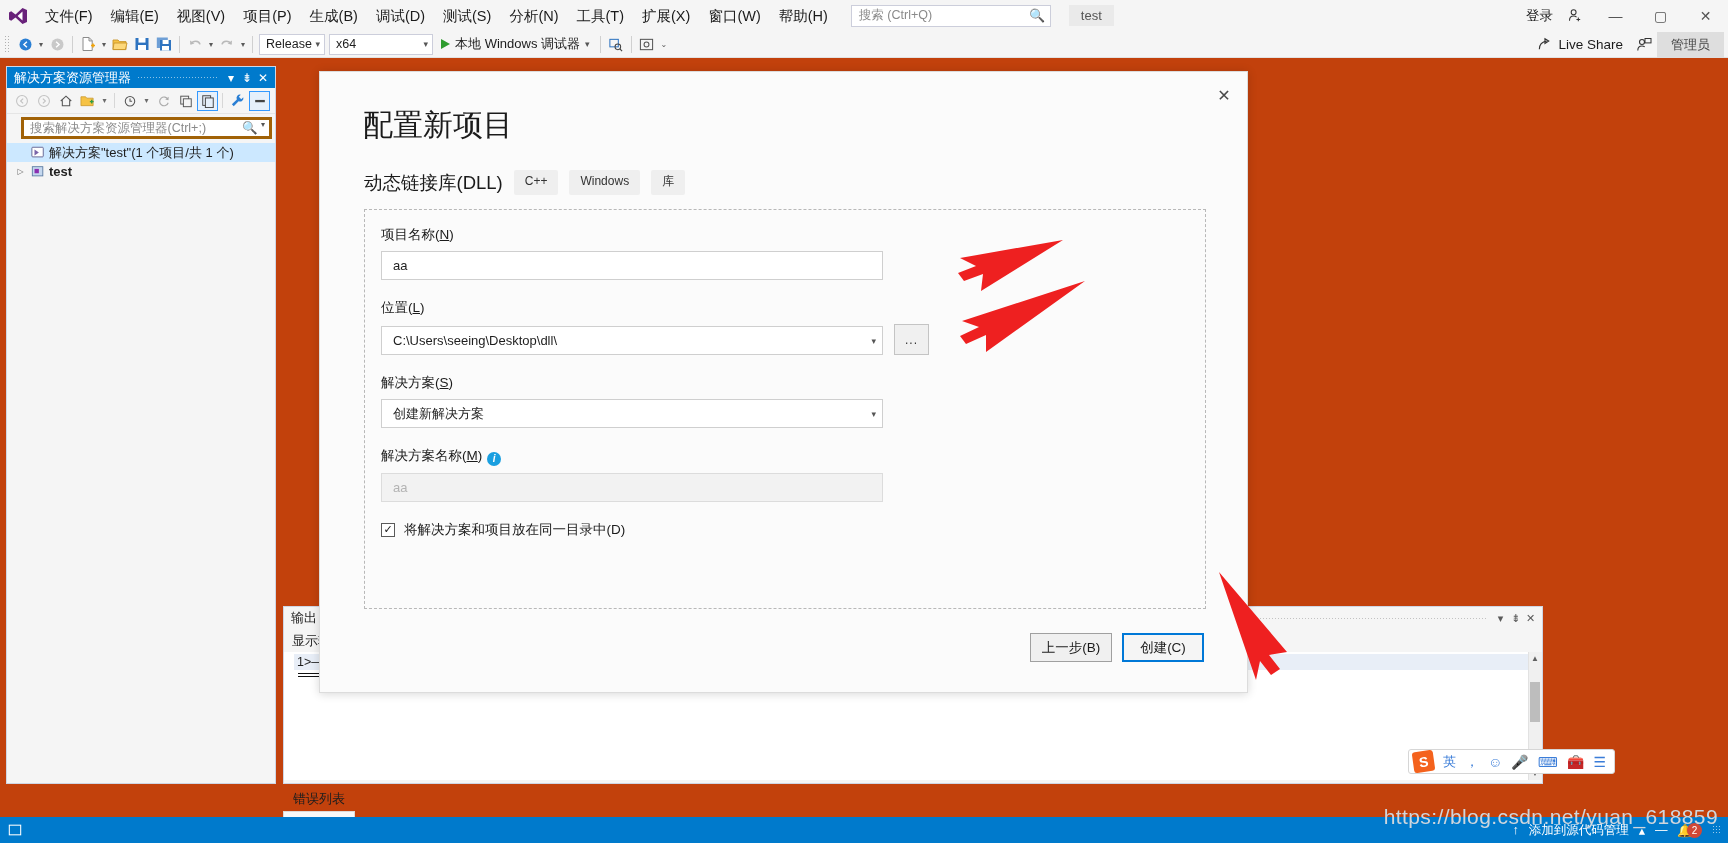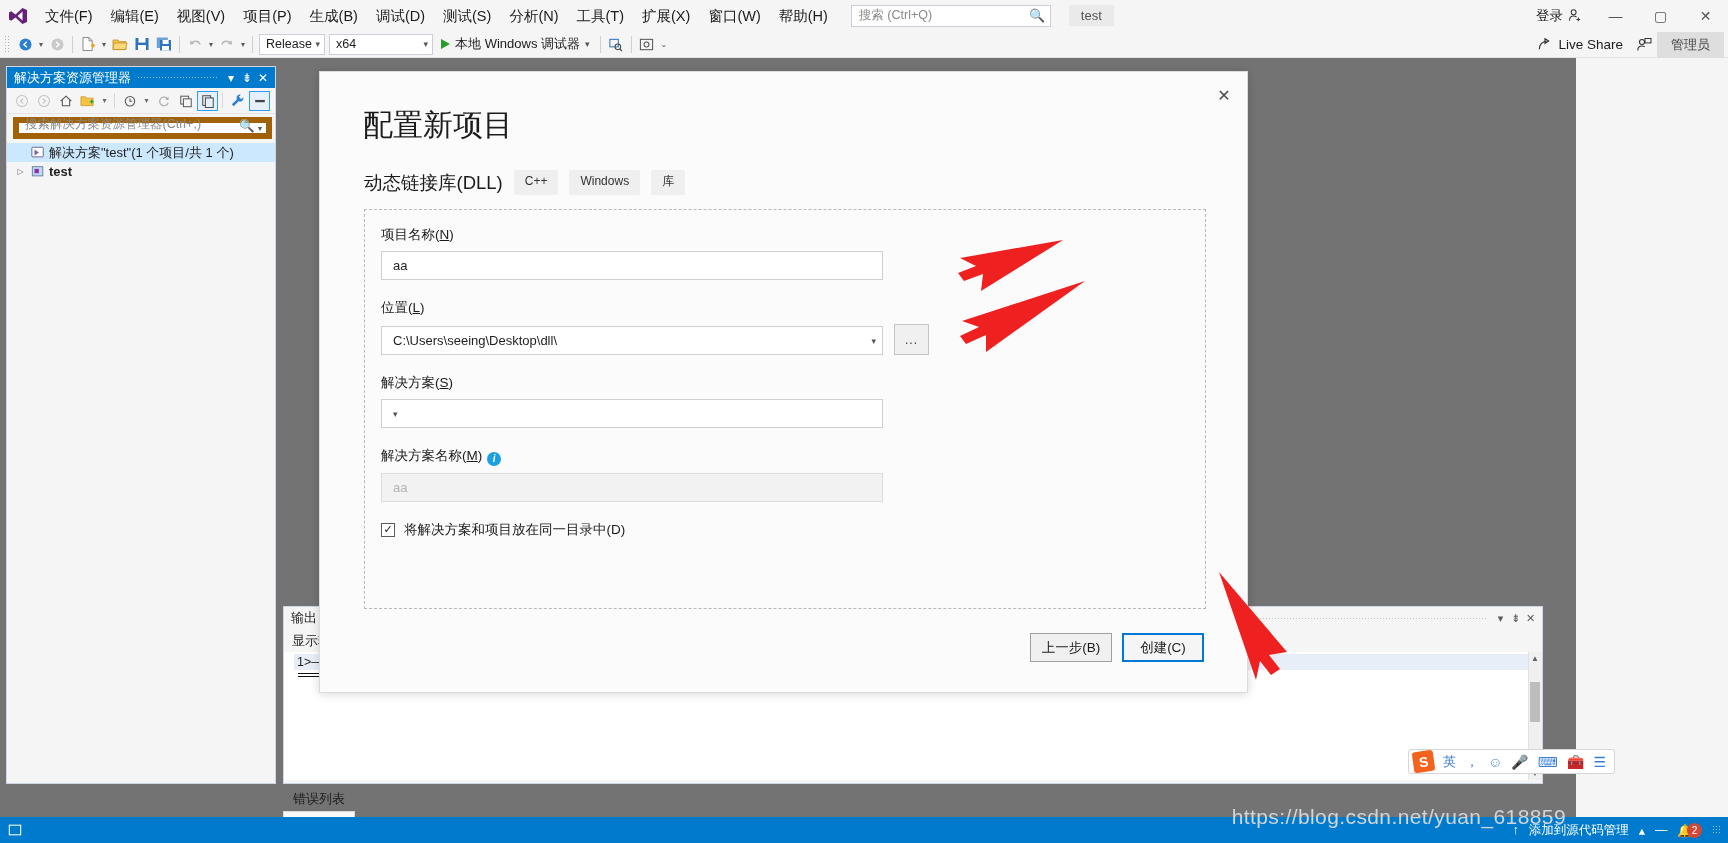--- a/index.html
+++ b/index.html
@@ -4,22 +4,22 @@
 <style>
   * { box-sizing: border-box; margin: 0; padding: 0; }
   html, body {
     width: 1728px; height: 843px;
     font-family: "Liberation Sans", "DejaVu Sans", sans-serif;
     overflow: hidden;
     background: #f5f5f5;
   }
   #app {
     position: relative;
-    width: 1576px; height: 843px;
-    background: #737373;
+    width: 1728px; height: 843px;
+    background: #c2410c;
     padding-left: 20px;
   }
 
   
   .menubar {
     position: absolute; top: 0; left: 0; width: 1728px; height: 31px;
     background: #f5f5f5;
     display: flex; align-items: center;
     font-size: 14px; color: #1e1e1e;
   }
@@ -40,21 +40,21 @@
   .search-box .sbtext { flex: 1; }
   .search-ico { color: #2b579a; font-size: 13px; }
   .proj-chip {
     margin-left: 18px; font-size: 13px; color: #555;
     background: #eaeaea; padding: 3px 12px;
   }
   .mb-right {
     position: absolute; right: 0; top: 0; height: 31px;
     display: flex; align-items: center;
   }
-  .signin { font-size: 13.5px; color: #1b1b1b; display: flex; align-items: center; gap: 5px; padding: 0 10px; }
+  .signin { font-size: 13.5px; color: #1b1b1b; display: flex; align-items: center; gap: 15px; padding: 0 10px; }
   .wbtn { width: 45px; height: 31px; display: flex; align-items: center; justify-content: center; color: #555; font-size: 14px; }
 
   
   .toolbar {
     position: absolute; top: 31px; left: 0; width: 1728px; height: 27px;
     background: #f5f5f5; display: flex; align-items: center;
     border-bottom: 1px solid #e2e2e2;
   }
   .tb-grip { width: 7px; height: 18px; margin: 0 3px 0 4px;
     background-image: radial-gradient(#b0b0b0 36%, transparent 38%);
@@ -94,22 +94,22 @@
   .se-tb-btn { width: 16px; text-align: center; font-size: 12px; color: #fff; }
   .se-toolbar {
     height: 26px; display: flex; align-items: center; gap: 1px; padding: 0 4px;
     background: #f5f5f5; border-bottom: 1px solid #e5e5e5;
   }
   .se-ic { width: 21px; height: 20px; display: flex; align-items: center; justify-content: center; font-size: 12.5px; color: #6b6b6b; }
   .se-ic.act { border: 1px solid #3399ff; background: #e6f0fb; }
   .se-ic.dim { color: #c2c2c2; }
   .se-sep { width: 1px; height: 15px; background: #d7d7d7; margin: 0 3px; }
   .se-search {
-    height: 22px; margin: 3px 3px 0 6px; border: 6px solid #a16207; background: #fff;
-    display: flex; align-items: flex-end; padding: 0 4px 0 6px; font-size: 12.5px; color: #8a8a8a;
+    height: 22px; margin: 3px 3px 0 14px; border: 3px solid #a16207; background: #fff;
+    display: flex; align-items: flex-start; padding: 0 4px 0 6px; font-size: 12.5px; color: #8a8a8a;
   }
   .se-search .txt { flex: 1; }
   .se-tree { margin-top: 4px; font-size: 13px; color: #1e1e1e; }
   .se-row { height: 19px; display: flex; align-items: center; gap: 4px; padding-left: 8px; }
   .se-row.sel { background: #cce8ff; }
   .se-arrow { width: 11px; font-size: 8px; color: #6d6d6d; text-align: center; }
   .se-nodeico { width: 15px; height: 14px; display:flex; align-items:center; justify-content:center; }
   .se-row.proj { font-weight: bold; }
 
   
@@ -574,20 +574,21 @@
           <span class="val">C:\Users\seeing\Desktop\dll\</span>
           <span class="cmb-caret">▾</span>
         </div>
         <div class="browse-btn">...</div>
       </div>
 
       <div class="flabel">
         <span>解决方案(</span><u>S</u><span>)</span>
       </div>
       <div class="finput">
+        <span class="val">创建新解决方案</span>
         <span class="cmb-caret">▾</span>
       </div>
 
       <div class="flabel">
         <span>解决方案名称(</span><u>M</u><span>)</span><span class="info-ico">i</span>
       </div>
       <div class="finput disabled">
         <span class="ph">aa</span>
       </div>
 

